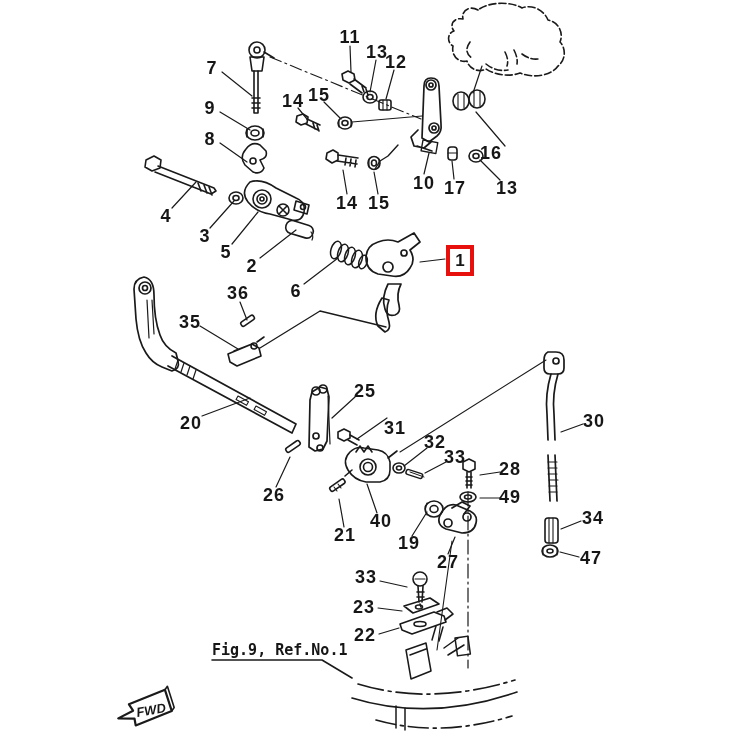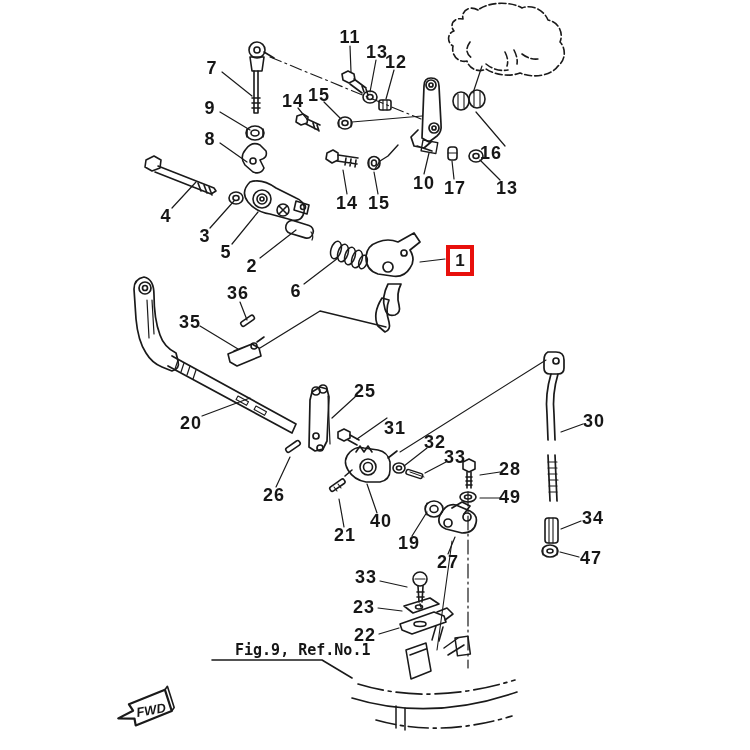--- a/index.html
+++ b/index.html
@@ -6,21 +6,21 @@
   #stage{position:relative;width:750px;height:750px;background:#fff;overflow:hidden;
          font-family:"Liberation Sans",sans-serif;}
   #art{position:absolute;left:0;top:0;}
   .lbl{position:absolute;transform:translate(-50%,-50%);
        font:bold 18px "Liberation Sans",sans-serif;letter-spacing:1px;color:#161616;
        white-space:nowrap;}
   .hl-box{position:absolute;width:20px;height:23px;border:4px solid #e8100c;
           background:#fff;display:flex;align-items:center;justify-content:center;}
   .hl-box span{font:bold 17px "Liberation Sans",sans-serif;color:#161616;}
   .caption{position:absolute;font:bold 15px "DejaVu Sans Mono",monospace;color:#161616;
-           white-space:nowrap;margin-left:23px;}
+           white-space:nowrap;}
 </style>
 </head>
 <body>
 
 <div id="stage">
 
   <svg id="art" width="750" height="750" viewBox="0 0 750 750" stroke="#1a1a1a" fill="none" stroke-linecap="round" stroke-linejoin="round">
 
     <path stroke-width="1.2" d="
       M222,72 L252,96   M220,112 L250,130  M220,143 L247,162 M172,208 L196,182

